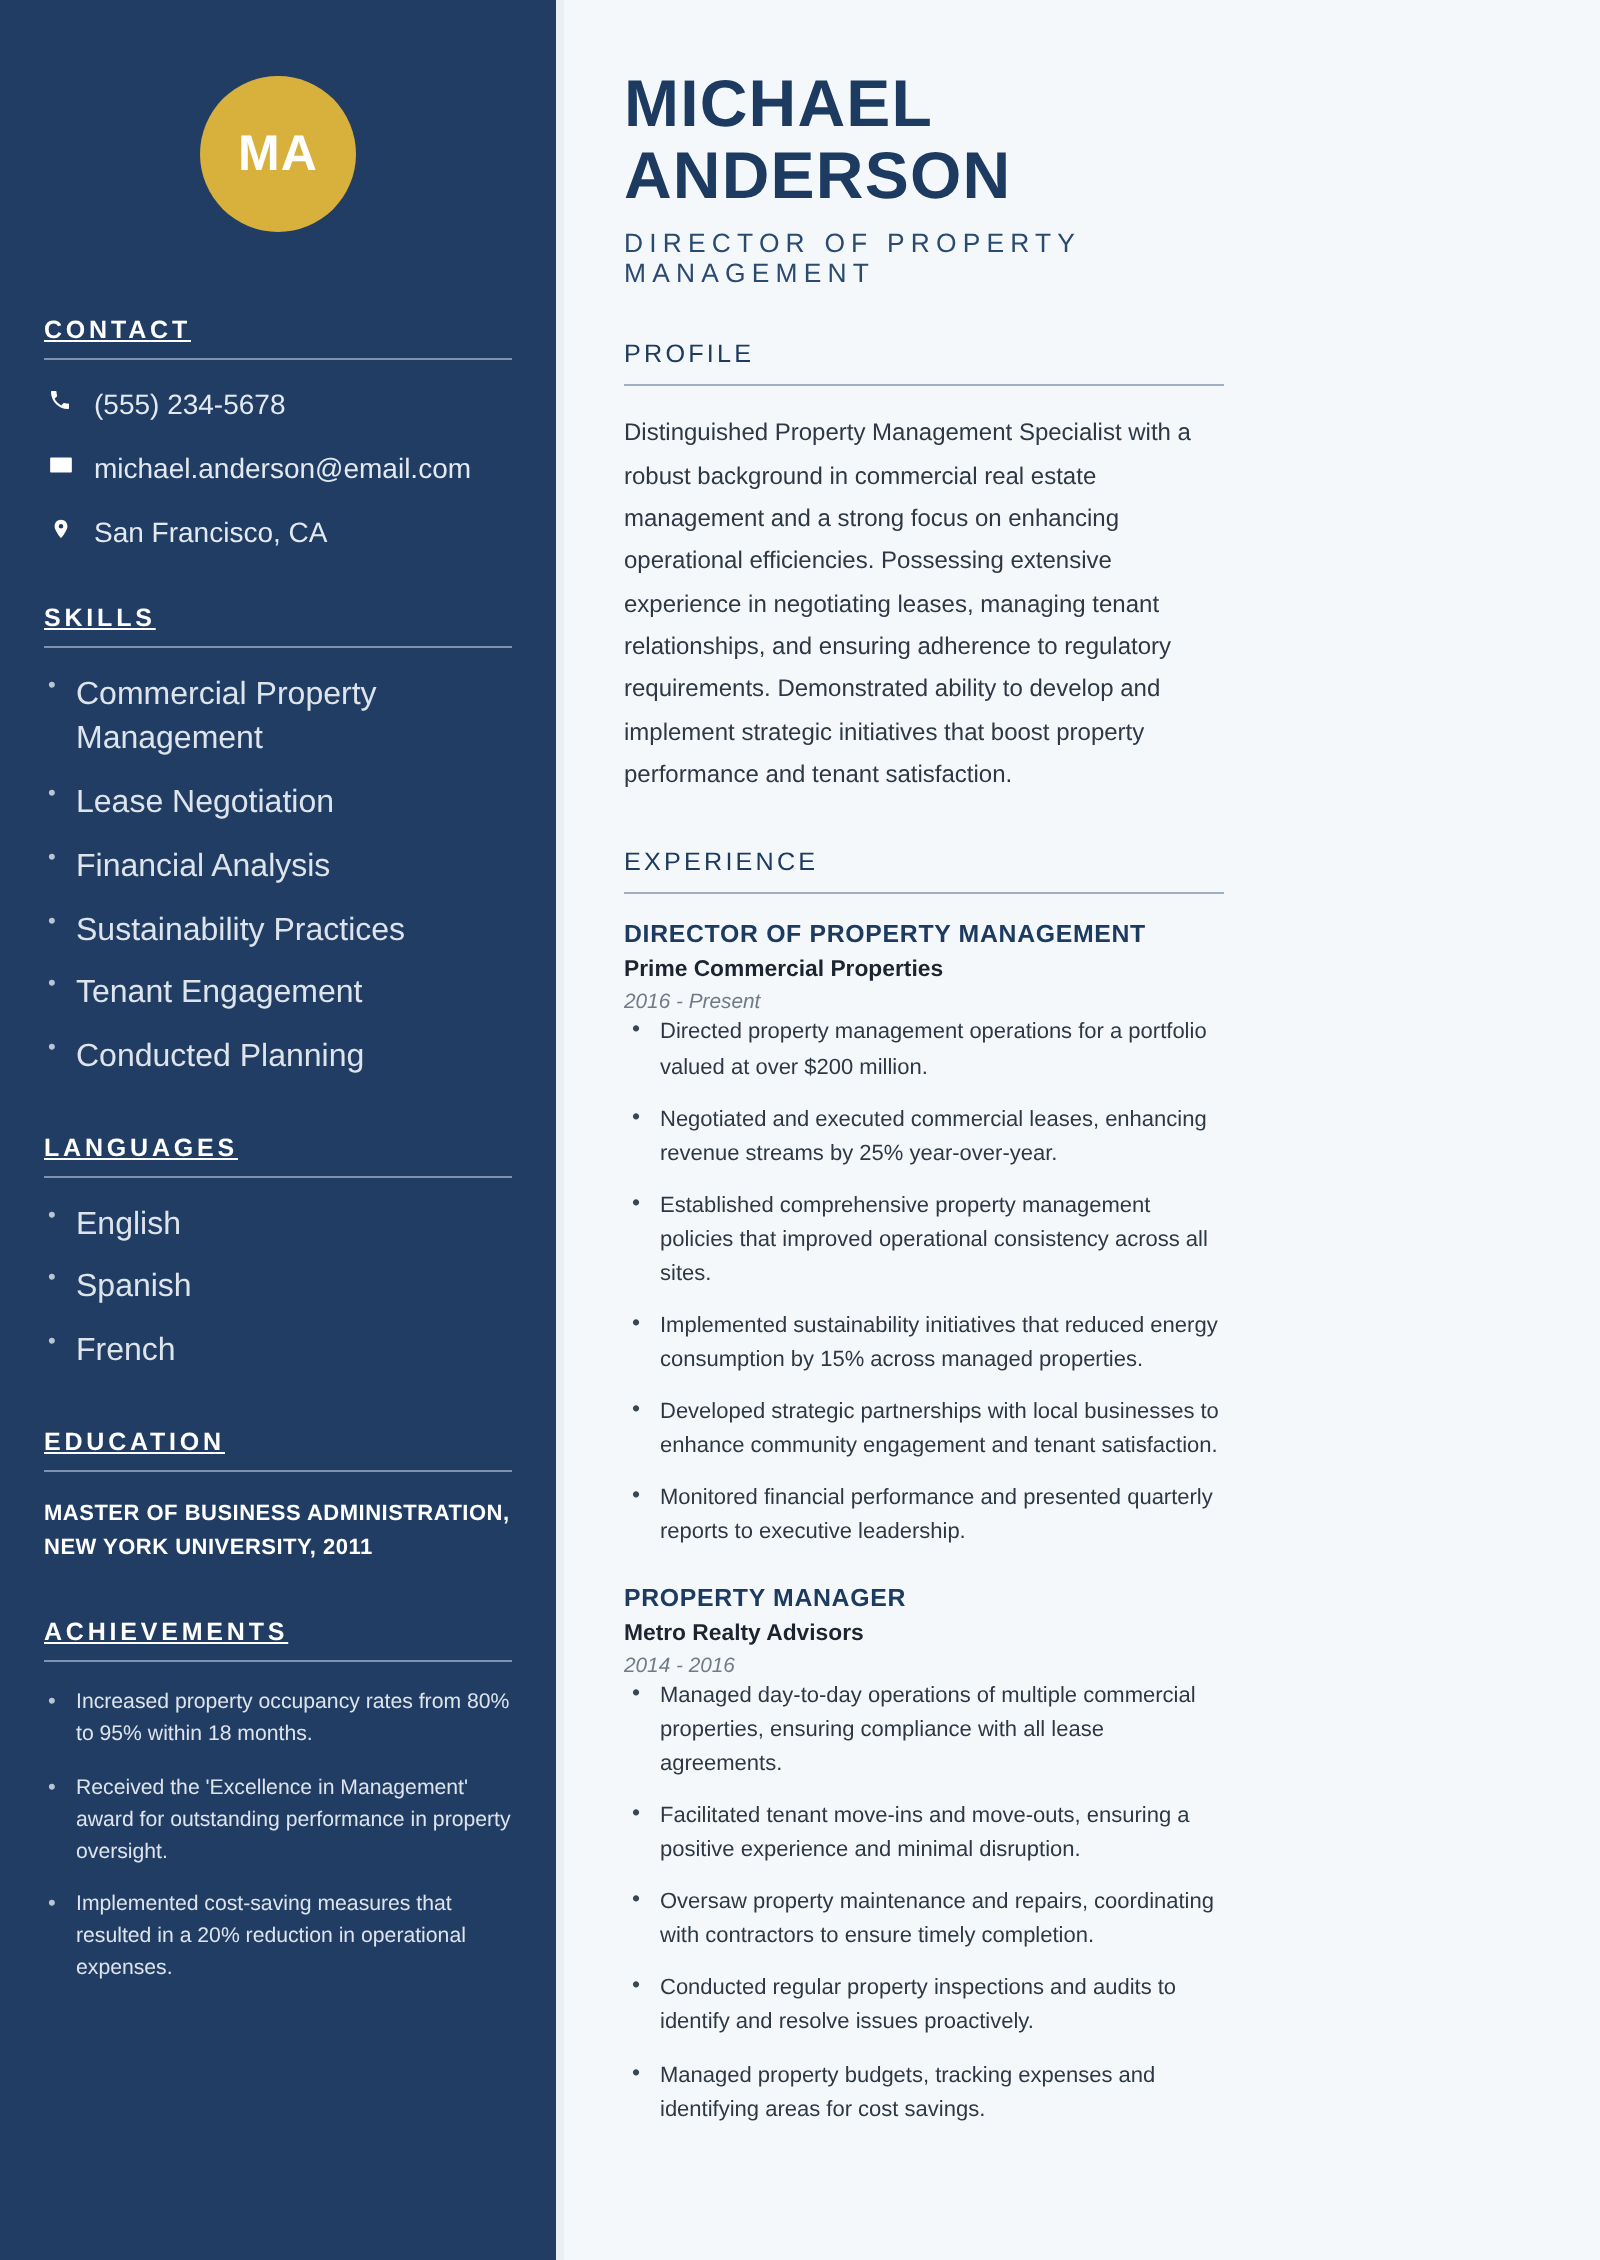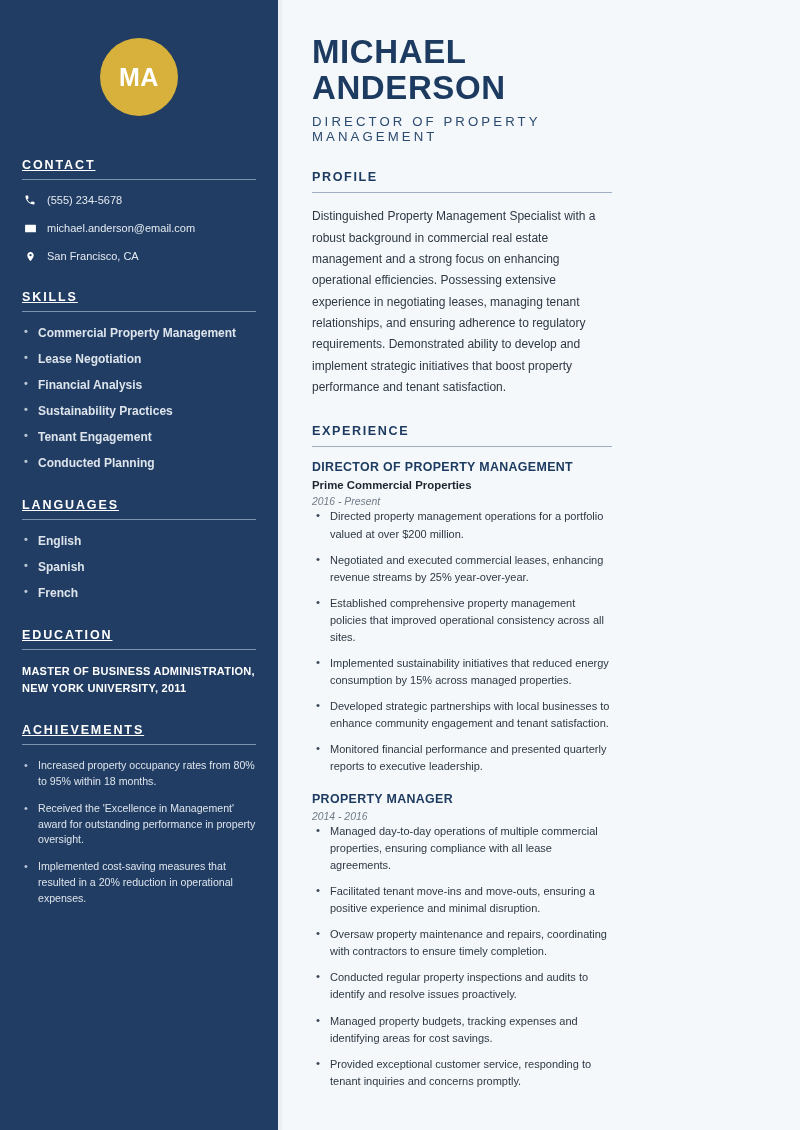--- a/index.html
+++ b/index.html
@@ -39,26 +39,26 @@
     color:#ffffff; text-transform:uppercase;text-decoration:underline;
   }
   .side-rule { height:1px; background:#7d93ae; margin:7px 0 13px 0; }
 
   .contact-row { display:flex; align-items:flex-start; margin-bottom:13px; }
   .contact-ico {
     width:16px; flex:0 0 16px; margin-right:9px; margin-top:1px;
     display:flex; align-items:center; justify-content:center;
   }
   .contact-ico svg { display:block; fill:#ffffff; }
-  .contact-txt { font-size:11px; color:#e3e9f0; line-height:1.35; }
+  .contact-txt { font-size:14px; color:#e3e9f0; line-height:1.35; }
 
   ul.side-list { list-style:none; }
   ul.side-list li {
     position:relative; padding-left:16px; margin-bottom:9px;
-    font-size:12px; color:#dde4ec; line-height:1.42;font-weight:bold;
+    font-size:16px; color:#dde4ec; line-height:1.42;
   }
   ul.side-list li::before{
     content:"•"; position:absolute; left:2px; top:-1px;
     color:#b9c5d4; font-size:11px;
   }
 
   .edu-line {
     font-size:11px; font-weight:bold; color:#ffffff;
     line-height:1.55; letter-spacing:.25px; text-transform:uppercase;
   }
@@ -80,21 +80,21 @@
     font-size:33px; font-weight:bold; color:#1d3b61;
     letter-spacing:.6px; line-height:1.08; text-transform:uppercase;
   }
   .role {
     margin-top:9px; font-size:13.2px; color:#2b4a70;
     letter-spacing:3.1px; text-transform:uppercase;
   }
 
   .main-sec { margin-top:26px; }
   .main-h {
-    font-size:12.6px; font-weight:bold; letter-spacing:1.6px;
+    font-size:12.6px; font-weight:normal; letter-spacing:1.6px;
     color:#1d3b61; text-transform:uppercase;
   }
   .main-rule { height:1px; background:#9fb0c3; margin:8px 0 13px 0; }
 
   .profile-p {
     font-size:12px; color:#2e3844; line-height:1.78;
   }
 
   .job { margin-bottom:4px; }
   .job + .job { margin-top:17px; }
@@ -228,27 +228,27 @@
           <li>Negotiated and executed commercial leases, enhancing revenue streams by 25% year-over-year.</li>
           <li>Established comprehensive property management policies that improved operational consistency across all sites.</li>
           <li>Implemented sustainability initiatives that reduced energy consumption by 15% across managed properties.</li>
           <li>Developed strategic partnerships with local businesses to enhance community engagement and tenant satisfaction.</li>
           <li>Monitored financial performance and presented quarterly reports to executive leadership.</li>
         </ul>
       </div>
 
       <div class="job">
         <div class="job-title">PROPERTY MANAGER</div>
+        <div class="job-company">Metro Realty Advisors</div>
         <div class="job-dates">2014 - 2016</div>
         <ul class="job-list">
           <li>Managed day-to-day operations of multiple commercial properties, ensuring compliance with all lease agreements.</li>
           <li>Facilitated tenant move-ins and move-outs, ensuring a positive experience and minimal disruption.</li>
           <li>Oversaw property maintenance and repairs, coordinating with contractors to ensure timely completion.</li>
           <li>Conducted regular property inspections and audits to identify and resolve issues proactively.</li>
           <li>Managed property budgets, tracking expenses and identifying areas for cost savings.</li>
-          <li>Provided exceptional customer service, responding to tenant inquiries and concerns promptly.</li>
         </ul>
       </div>
 
     </section>
   </main>
 
 </div>
 
 </body></html>

